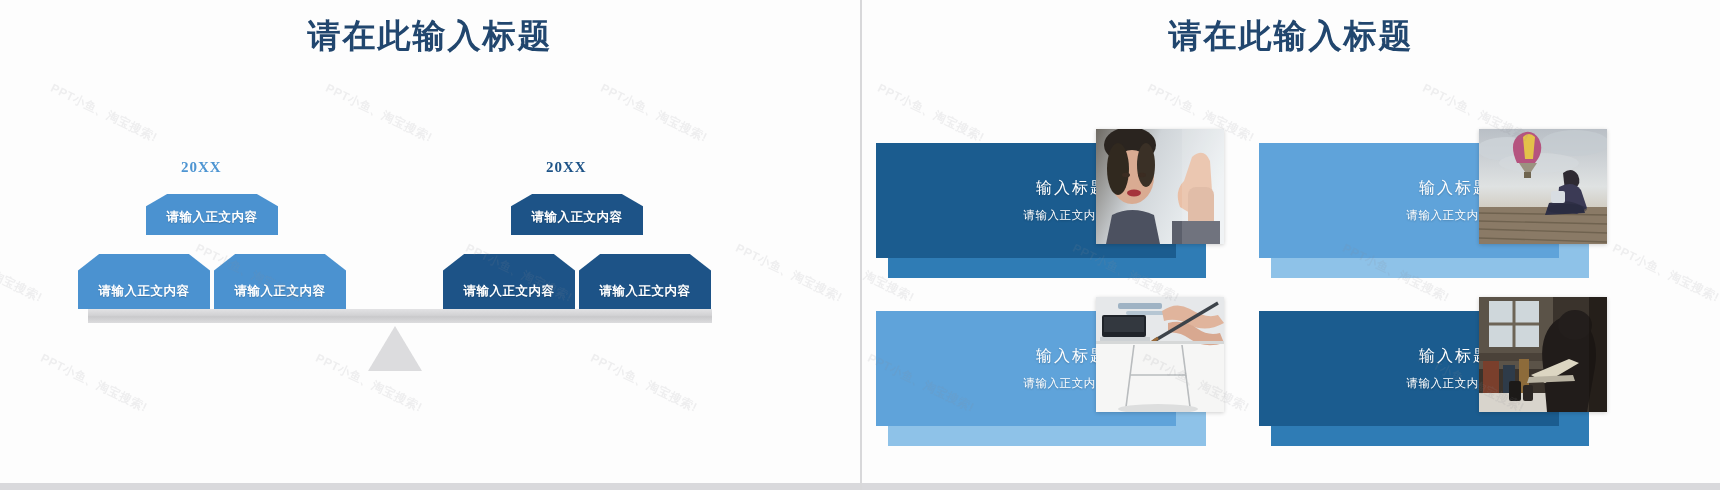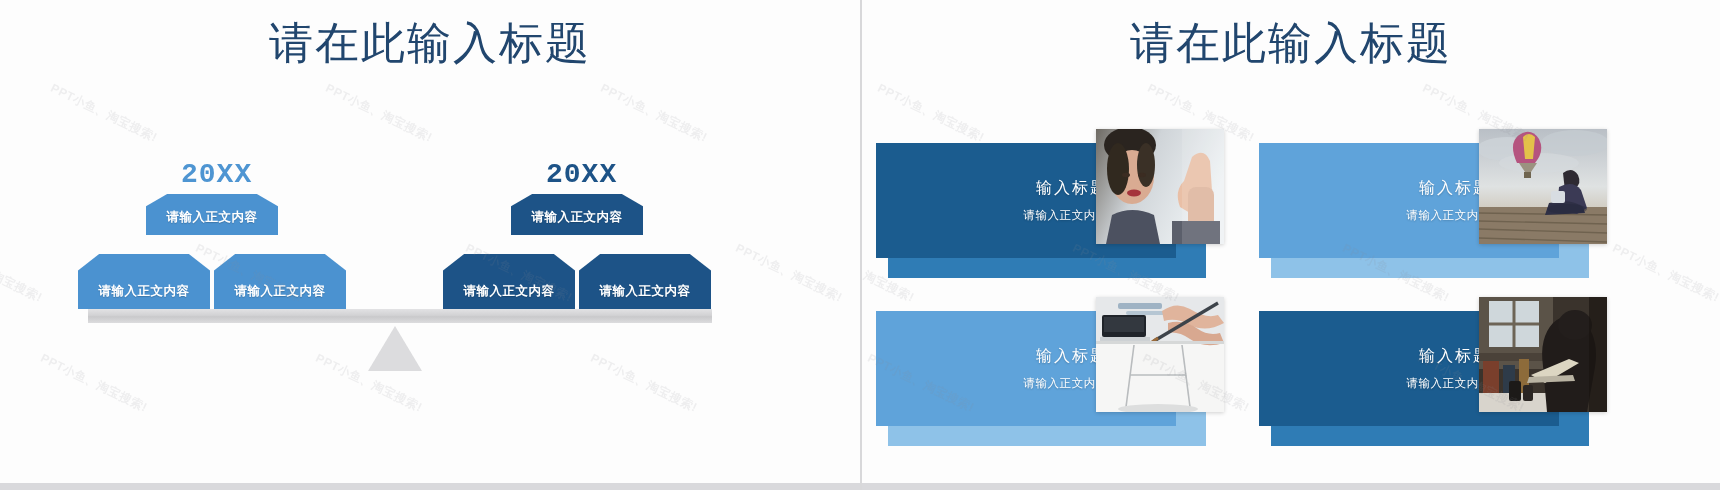--- a/index.html
+++ b/index.html
@@ -37,22 +37,22 @@
     white-space:nowrap;
     transform:rotate(26deg);
     transform-origin:left top;
     letter-spacing:.5px;
   }
 
   
   .slide-title{
     position:absolute; top:14px; left:0; right:0;
     text-align:center;
-    font-size:44px;
-    font-weight:400;
+    font-size:33px;
+    font-weight:700;
     color:#21466e;
     letter-spacing:2px;
     z-index:6;
   }
 
   
   .balance{ position:absolute; left:0; top:0; width:860px; height:490px; z-index:4;}
 
   .pent{
     position:absolute;
@@ -64,24 +64,24 @@
     padding-bottom:9px;
     -webkit-clip-path: polygon(16% 0%, 84% 0%, 100% 30%, 100% 100%, 0% 100%, 0% 30%);
     clip-path: polygon(16% 0%, 84% 0%, 100% 30%, 100% 100%, 0% 100%, 0% 30%);
     text-shadow:0 1px 1px rgba(0,0,0,.18);
   }
   .pent.light { background:#4b92d0; }
   .pent.dark  { background:#1d5387; }
 
   .yearlbl{
     position:absolute;
-    font-size:28px;
+    font-size:15px;
     font-weight:bold;
     letter-spacing:1px;
-    font-family:Liberation Mono, monospace;
+    font-family:Liberation Serif, serif;
     text-align:center;
   }
   .yearlbl.light{ color:#4e95d2; }
   .yearlbl.dark { color:#1d5387; }
 
   .beam{
     position:absolute;
     left:88px; top:309px; width:624px; height:14px;
     background:linear-gradient(to bottom,#e2e2e4 0%,#d2d2d4 45%,#c9c9cb 55%,#dcdcde 100%);
   }

